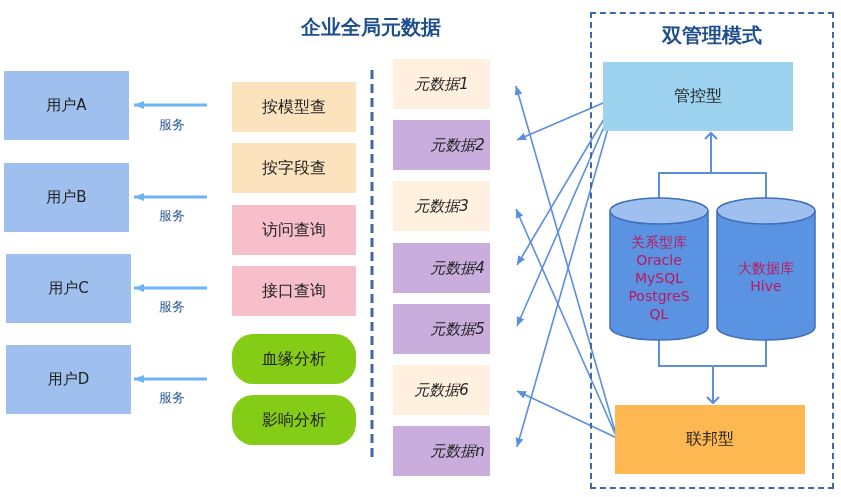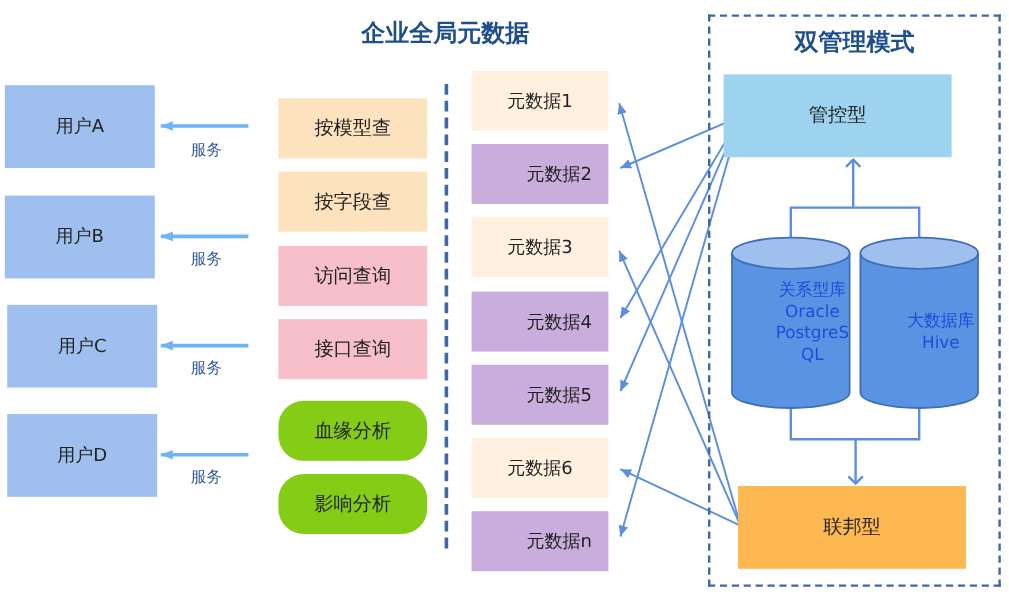--- a/index.html
+++ b/index.html
@@ -5,31 +5,31 @@
   html, body { margin:0; padding:0; background:#ffffff; }
   body { width:841px; height:497px; position:relative; overflow:hidden;
          font-family:"DejaVu Sans","Liberation Sans",sans-serif; }
   .abs { position:absolute; box-sizing:border-box; }
   .box { display:flex; align-items:center; justify-content:center; color:#222; font-size:15px; }
   .user { background:#9fc0ee; width:125px; height:69px; left:4px; font-size:15px; }
   .svc-label { font-size:13px; color:#2e5a96; width:50px; text-align:center;margin-top:32px; }
   .panel { left:213px; top:4px; width:316px; height:491px; background:#dde9f9; }
   .panel-title { left:213px; top:14px; width:316px; text-align:center; font-size:20px; font-weight:bold; color:#1f4e8c; }
   .query { left:232px; width:124px; height:50px; font-size:16px; }
-  .meta { left:393px; width:114px; height:50px; font-size:15px; }
+  .meta { left:393px; width:97px; height:50px; font-size:15px;font-style:italic; }
   .peach { background:#fde3bd; }
   .pink { background:#f7bfca; }
   .green { background:#84cc16;border-radius:21px; }
   .cream { background:#fff0df; }
   .purple { background:#c9addc;padding-left:32px; }
   .frame { left:590px; top:12px; width:244px; height:477px; border:2.5px dashed #3f68a4; }
   .frame-title { left:590px; top:22px; width:244px; text-align:center; font-size:20px; font-weight:bold; color:#1f4e8c; }
   .managed { left:603px; top:62px; width:190px; height:69px; background:#9dd3ee; font-size:16px; }
   .federated { left:615px; top:405px; width:190px; height:69px; background:#fdb851; font-size:16px; }
-  .cyl-text { color:#1d4ed8; font-size:14px; text-align:center; line-height:18px;margin-left:18px; }
+  .cyl-text { color:#be185d; font-size:14px; text-align:center; line-height:18px; }
   svg { position:absolute; left:0; top:0; }
 </style>
 </head>
 <body>
 
 <svg width="841" height="497">
   <defs>
     <marker id="ah" markerWidth="10" markerHeight="10" refX="9" refY="5" orient="auto" markerUnits="userSpaceOnUse">
       <path d="M0,1 L9,5 L0,9 z" fill="#5b8fde"></path>
     </marker>
@@ -143,19 +143,20 @@
 <div class="abs box managed">
     <span>管控型</span>
   </div>
 <div class="abs box federated">
     <span>联邦型</span>
   </div>
 
 <div class="abs cyl-text" style="left:610px; top:233px; width:98px">
   <div>关系型库</div>
   <div>Oracle</div>
+  <div>MySQL</div>
   <div>PostgreS</div>
   <div>QL</div>
 </div>
 <div class="abs cyl-text" style="left:717px; top:259px; width:98px">
   <div>大数据库</div>
   <div>Hive</div>
 </div>
 
 </body></html>

